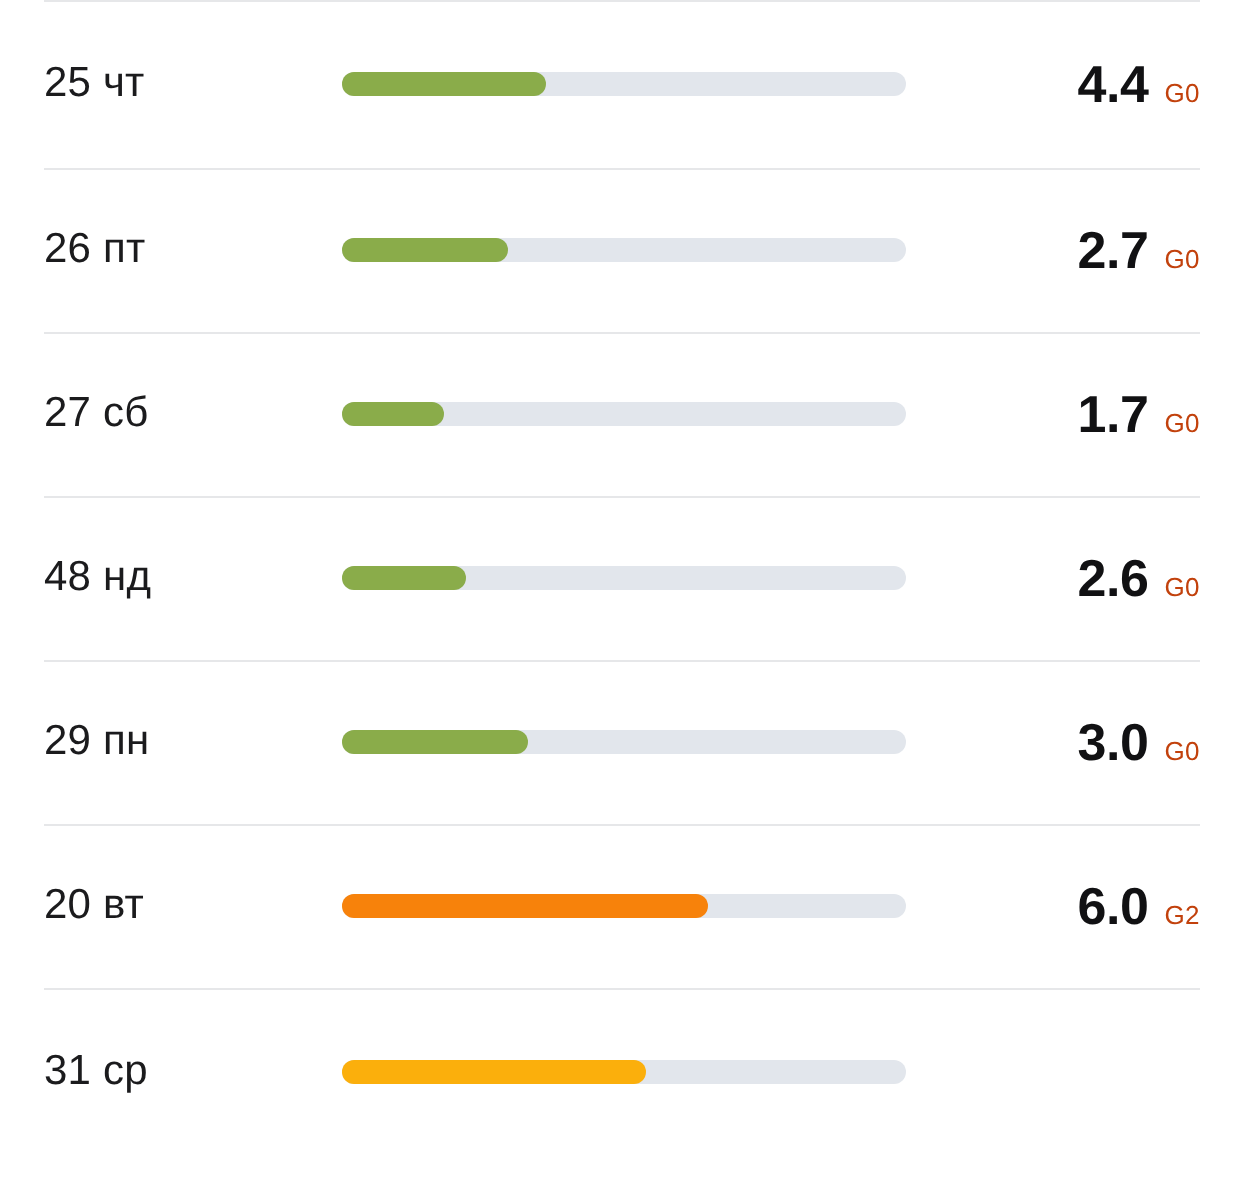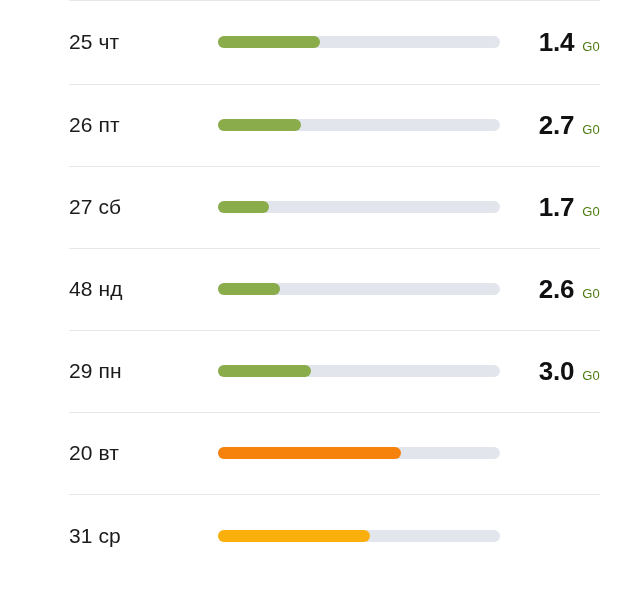--- a/index.html
+++ b/index.html
@@ -19,21 +19,20 @@
     height: 602px;
     position: relative;
     box-sizing: border-box;
   }
   .row {
     position: relative;
     height: 82px;
     display: flex;
     align-items: center;
     box-sizing: border-box;
-    margin-left: 47px;
   }
   
   .row::before {
     content: "";
     position: absolute;
     top: 0;
     left: 22px;
     right: 20px;
     height: 1px;
     background: #e6e7e9;
@@ -92,38 +91,38 @@
   .value-num {
     font-size: 26px;
     font-weight: 700;
     color: #111113;
     letter-spacing: -0.2px;
     line-height: 1;
   }
   .value-grade {
     font-size: 13px;
     font-weight: 400;
-    color: #4d7c0f;
+    color: #c2410c;
     line-height: 1;
     letter-spacing: 0.2px;
   }
 </style>
 </head>
 <body>
 
 <div id="day-list">
 
   <div class="row first">
     <span class="row-label">25 чт</span>
     <span class="bar-wrap">
       <span class="bar-track" style="background: rgb(226, 230, 236);"></span>
       <span class="bar-fill" style="width: 36%; background: rgb(138, 172, 74);"></span>
     </span>
     <span class="value-wrap">
-      <span class="value-num">1.4</span>
+      <span class="value-num">4.4</span>
       <span class="value-grade">G0</span>
     </span>
   </div>
 
   <div class="row">
     <span class="row-label">26 пт</span>
     <span class="bar-wrap">
       <span class="bar-track" style="background: rgb(226, 230, 236);"></span>
       <span class="bar-fill" style="width: 29.5%; background: rgb(138, 172, 74);"></span>
     </span>
@@ -168,20 +167,24 @@
       <span class="value-grade">G0</span>
     </span>
   </div>
 
   <div class="row">
     <span class="row-label">20 вт</span>
     <span class="bar-wrap">
       <span class="bar-track" style="background: rgb(226, 230, 236);"></span>
       <span class="bar-fill" style="width: 65%; background: rgb(247, 130, 11);"></span>
     </span>
+    <span class="value-wrap">
+      <span class="value-num">6.0</span>
+      <span class="value-grade">G2</span>
+    </span>
   </div>
 
   <div class="row last">
     <span class="row-label">31 ср</span>
     <span class="bar-wrap">
       <span class="bar-track" style="background: rgb(226, 230, 236);"></span>
       <span class="bar-fill" style="width: 54%; background: rgb(251, 175, 12);"></span>
     </span>
   </div>
 

